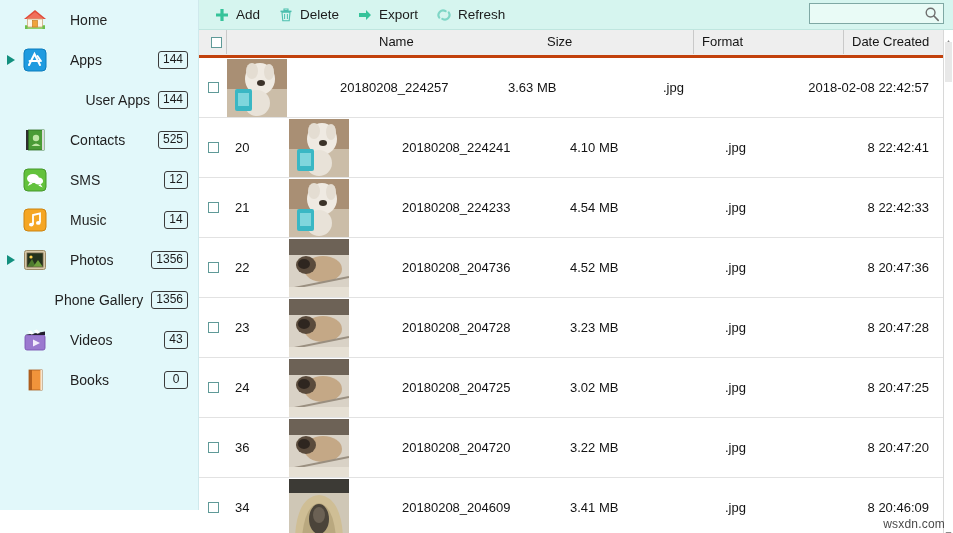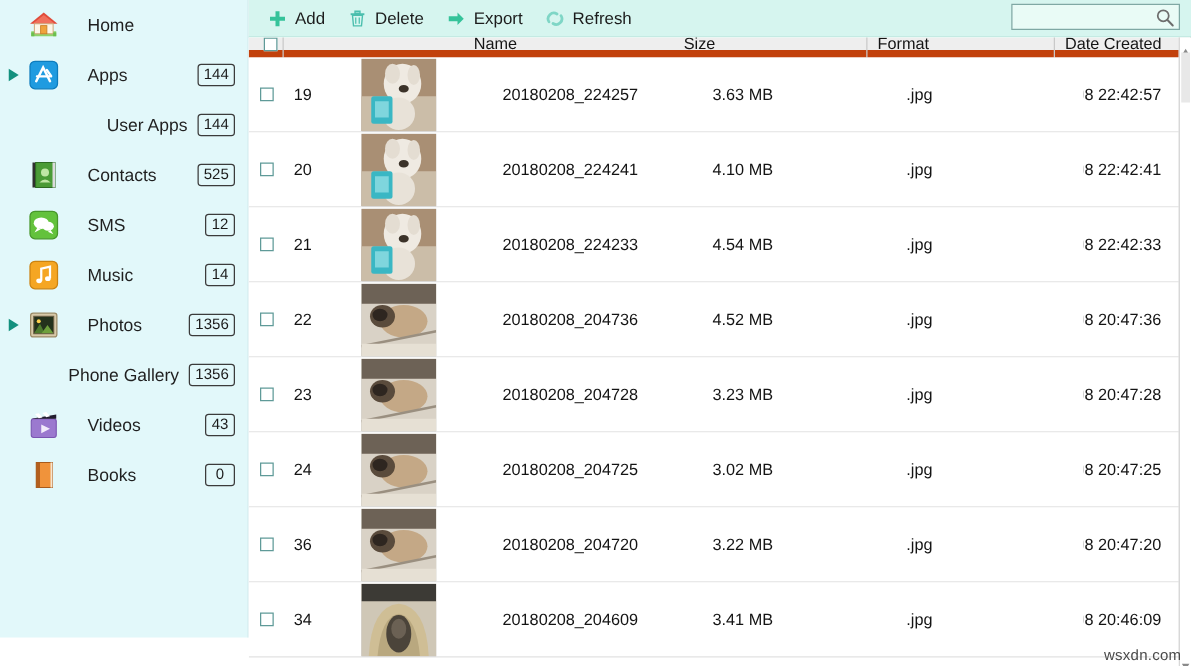--- a/index.html
+++ b/index.html
@@ -119,25 +119,24 @@
 
   
   .table-area{
     flex:1 1 auto;
     position:relative;
     overflow:hidden;
     background:#ffffff;
   }
   .thead{
     display:flex;
-    height:16px;
+    height:28px;
     background:#eeeeee;
-    border-bottom:6px solid #c2410c;
-    box-sizing:border-box;
-    align-items:center;
+    border-bottom:3px solid #c2410c;
+    box-sizing:border-box;
     position:relative;
   }
   .thead .th{
     font-size:13px;color:#141414;
     box-sizing:border-box;
     height:24px;line-height:24px;
     border-right:1px solid #c9c9c9;
     padding-left:8px;
     overflow:hidden;white-space:nowrap;
   }
@@ -442,21 +441,20 @@
         <div class="th c-fmt">Format</div>
         <div class="th c-date">Date Created</div>
         <div class="th c-tail"></div>
       </div>
 
       <div class="rows">
           <div class="row">
             <div class="cell c-chk">
               <span class="chkbox"></span>
             </div>
-            <div class="cell c-idx">19</div>
             <div class="cell c-thumb">
               <span class="thumb">
                 <svg viewBox="0 0 60 58" preserveAspectRatio="none">
       <rect width="60" height="58" fill="#a98f74"></rect>
       <rect y="30" width="60" height="28" fill="#cbbda8"></rect>
       <ellipse cx="33" cy="20" rx="15" ry="16" fill="#efeae2"></ellipse>
       <ellipse cx="25" cy="12" rx="6" ry="8" fill="#e4ddd2"></ellipse>
       <ellipse cx="42" cy="13" rx="5" ry="8" fill="#e4ddd2"></ellipse>
       <ellipse cx="34" cy="24" rx="4" ry="3" fill="#3b3229"></ellipse>
       <ellipse cx="30" cy="44" rx="13" ry="13" fill="#e8e2d8"></ellipse>

